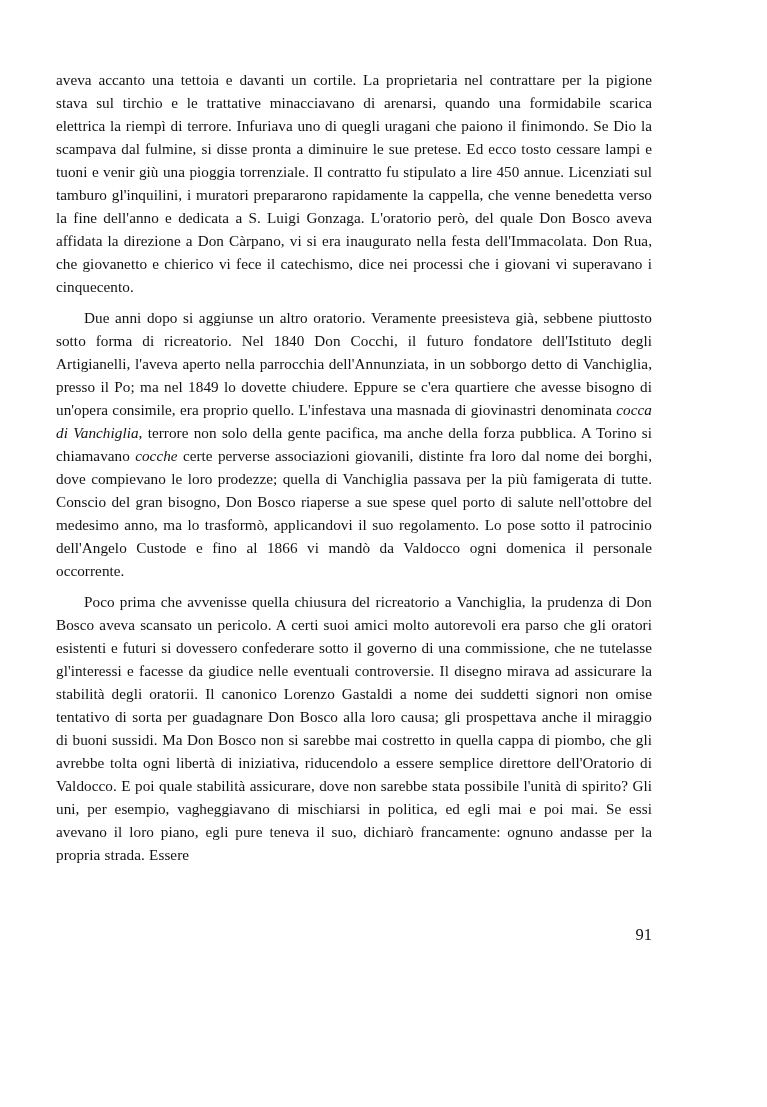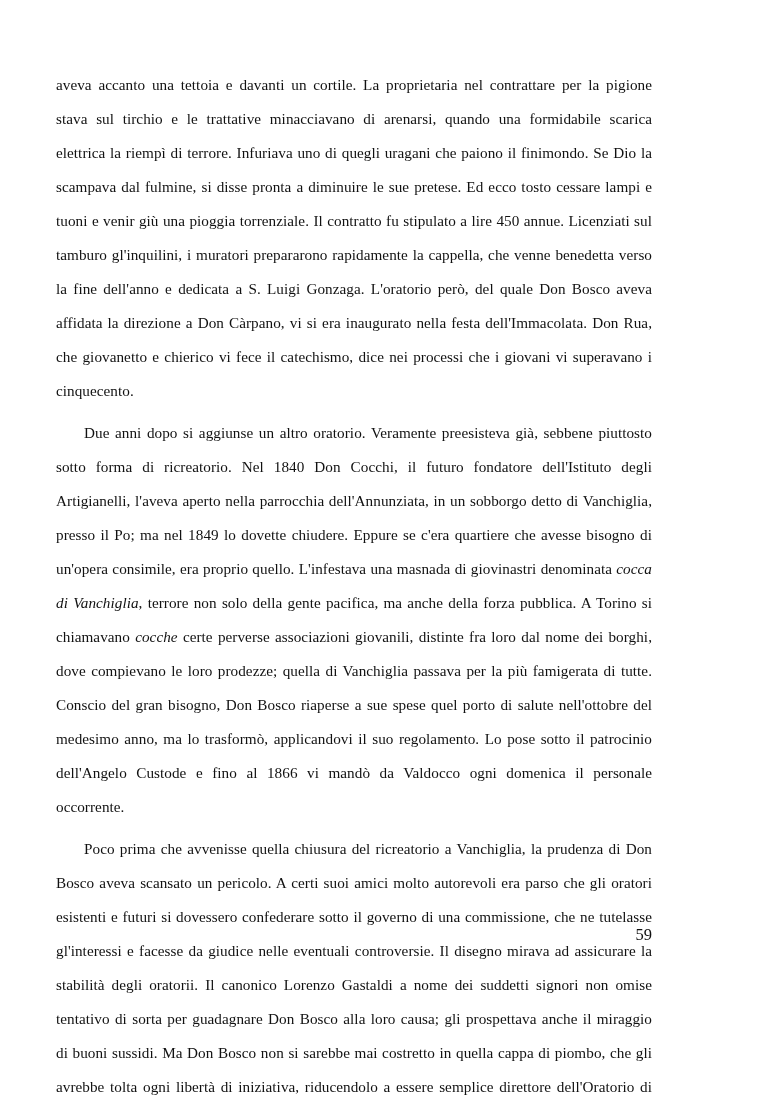--- a/index.html
+++ b/index.html
@@ -27,21 +27,21 @@
     position: absolute;
     left: 56px;
     top: 68px;
     width: 596px;
   }
   p {
     margin: 0;
     text-align: justify;
     text-justify: inter-word;
     font-size: 15.2px;
-    line-height: 34px;
+    line-height: 23px;
     letter-spacing: 0.05px;
     word-spacing: 0.4px;
   }
   p + p {
     margin-top: 8px;
   }
   p.indent {
     text-indent: 28px;
   }
   em {
@@ -68,15 +68,15 @@
     <p class="para">aveva accanto una tettoia e davanti un cortile. La proprietaria nel contrattare per la pigione stava sul tirchio e le trattative minacciavano di arenarsi, quando una formidabile scarica elettrica la riempì di terrore. Infuriava uno di quegli uragani che paiono il finimondo. Se Dio la scampava dal fulmine, si disse pronta a diminuire le sue pretese. Ed ecco tosto cessare lampi e tuoni e venir giù una pioggia torrenziale. Il contratto fu stipulato a lire 450 annue. Licenziati sul tamburo gl'inquilini, i muratori prepararono rapidamente la cappella, che venne benedetta verso la fine dell'anno e dedicata a S. Luigi Gonzaga. L'oratorio però, del quale Don Bosco aveva affidata la direzione a Don Càrpano, vi si era inaugurato nella festa dell'Immacolata. Don Rua, che giovanetto e chierico vi fece il catechismo, dice nei processi che i giovani vi superavano i cinquecento.</p>
 
     <p class="para indent">
       <span>Due anni dopo si aggiunse un altro oratorio. Veramente preesisteva già, sebbene piuttosto sotto forma di ricreatorio. Nel 1840 Don Cocchi, il futuro fondatore dell'Istituto degli Artigianelli, l'aveva aperto nella parrocchia dell'Annunziata, in un sobborgo detto di Vanchiglia, presso il Po; ma nel 1849 lo dovette chiudere. Eppure se c'era quartiere che avesse bisogno di un'opera consimile, era proprio quello. L'infestava una masnada di giovinastri denominata </span><em>cocca di Vanchiglia</em><span>, terrore non solo della gente pacifica, ma anche della forza pubblica. A Torino si chiamavano </span><em>cocche</em><span> certe perverse associazioni giovanili, distinte fra loro dal nome dei borghi, dove compievano le loro prodezze; quella di Vanchiglia passava per la più famigerata di tutte. Conscio del gran bisogno, Don Bosco riaperse a sue spese quel porto di salute nell'ottobre del medesimo anno, ma lo trasformò, applicandovi il suo regolamento. Lo pose sotto il patrocinio dell'Angelo Custode e fino al 1866 vi mandò da Valdocco ogni domenica il personale occorrente.</span>
     </p>
 
     <p class="para indent">Poco prima che avvenisse quella chiusura del ricreatorio a Vanchiglia, la prudenza di Don Bosco aveva scansato un pericolo. A certi suoi amici molto autorevoli era parso che gli oratori esistenti e futuri si dovessero confederare sotto il governo di una commissione, che ne tutelasse gl'interessi e facesse da giudice nelle eventuali controversie. Il disegno mirava ad assicurare la stabilità degli oratorii. Il canonico Lorenzo Gastaldi a nome dei suddetti signori non omise tentativo di sorta per guadagnare Don Bosco alla loro causa; gli prospettava anche il miraggio di buoni sussidi. Ma Don Bosco non si sarebbe mai costretto in quella cappa di piombo, che gli avrebbe tolta ogni libertà di iniziativa, riducendolo a essere semplice direttore dell'Oratorio di Valdocco. E poi quale stabilità assicurare, dove non sarebbe stata possibile l'unità di spirito? Gli uni, per esempio, vagheggiavano di mischiarsi in politica, ed egli mai e poi mai. Se essi avevano il loro piano, egli pure teneva il suo, dichiarò francamente: ognuno andasse per la propria strada. Essere</p>
 
   </div>
 
-  <div class="page-number">59</div>
+  <div class="page-number">91</div>
 
 </div>
 
 </body></html>

